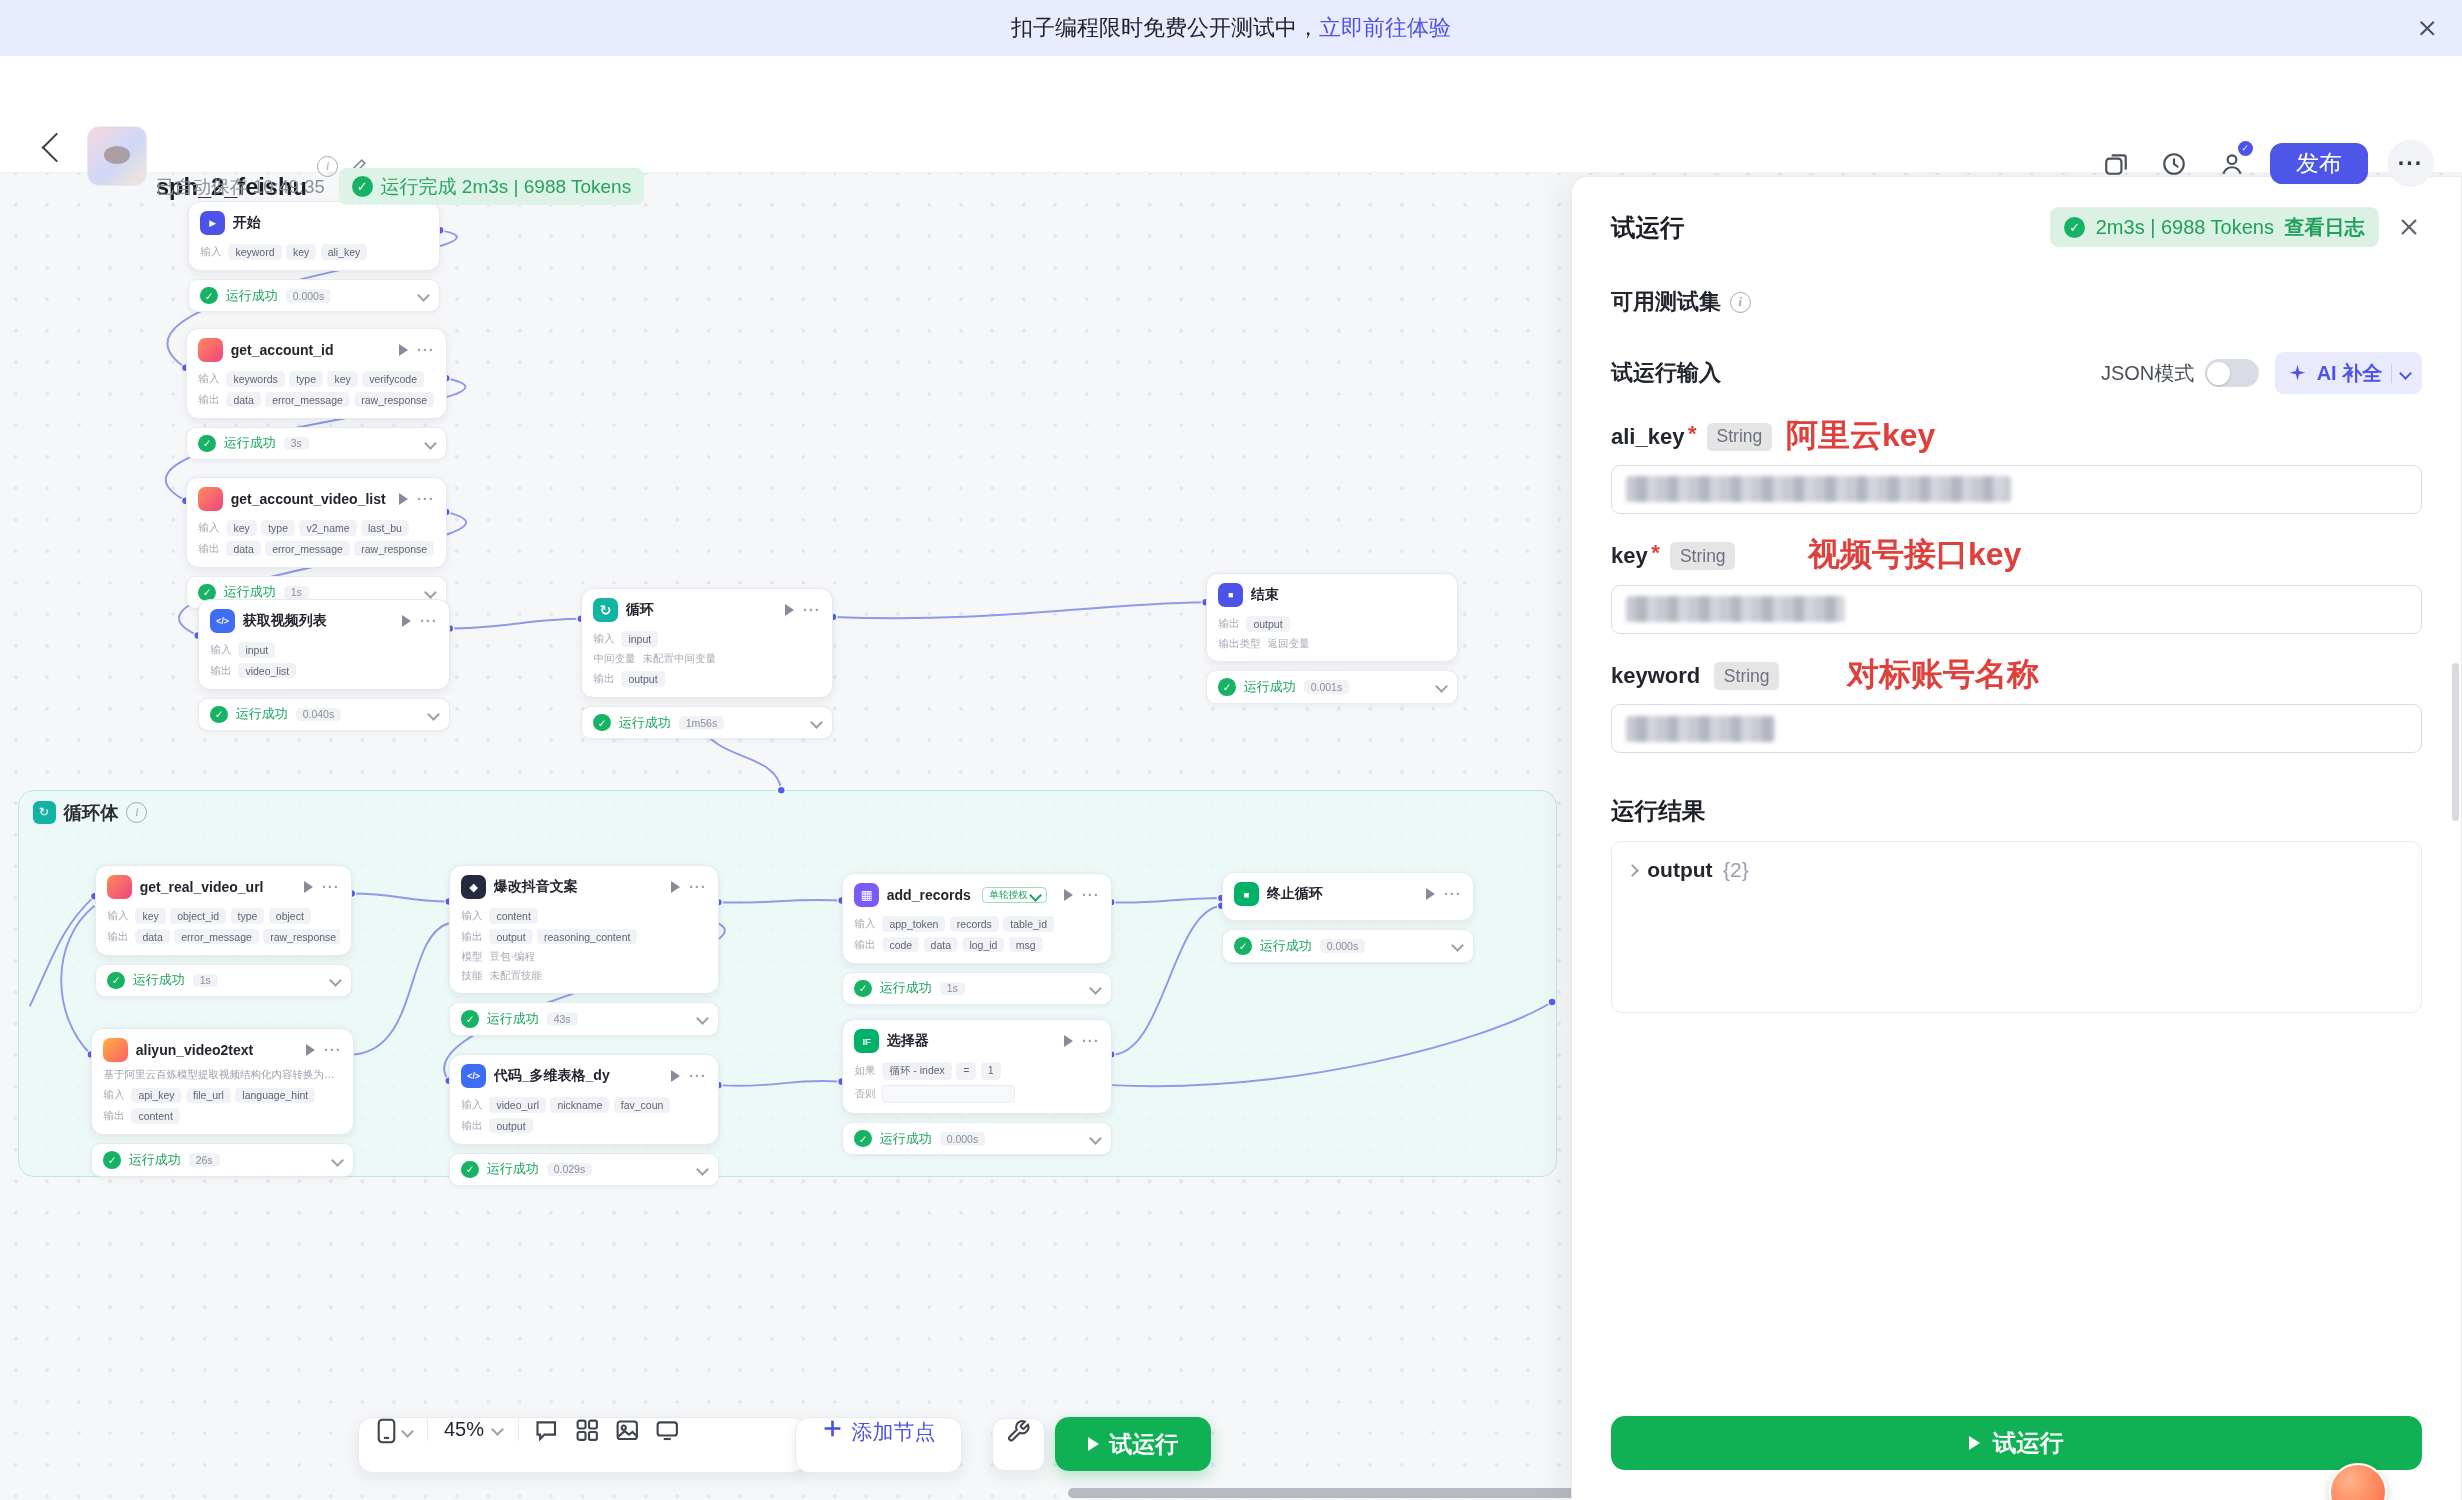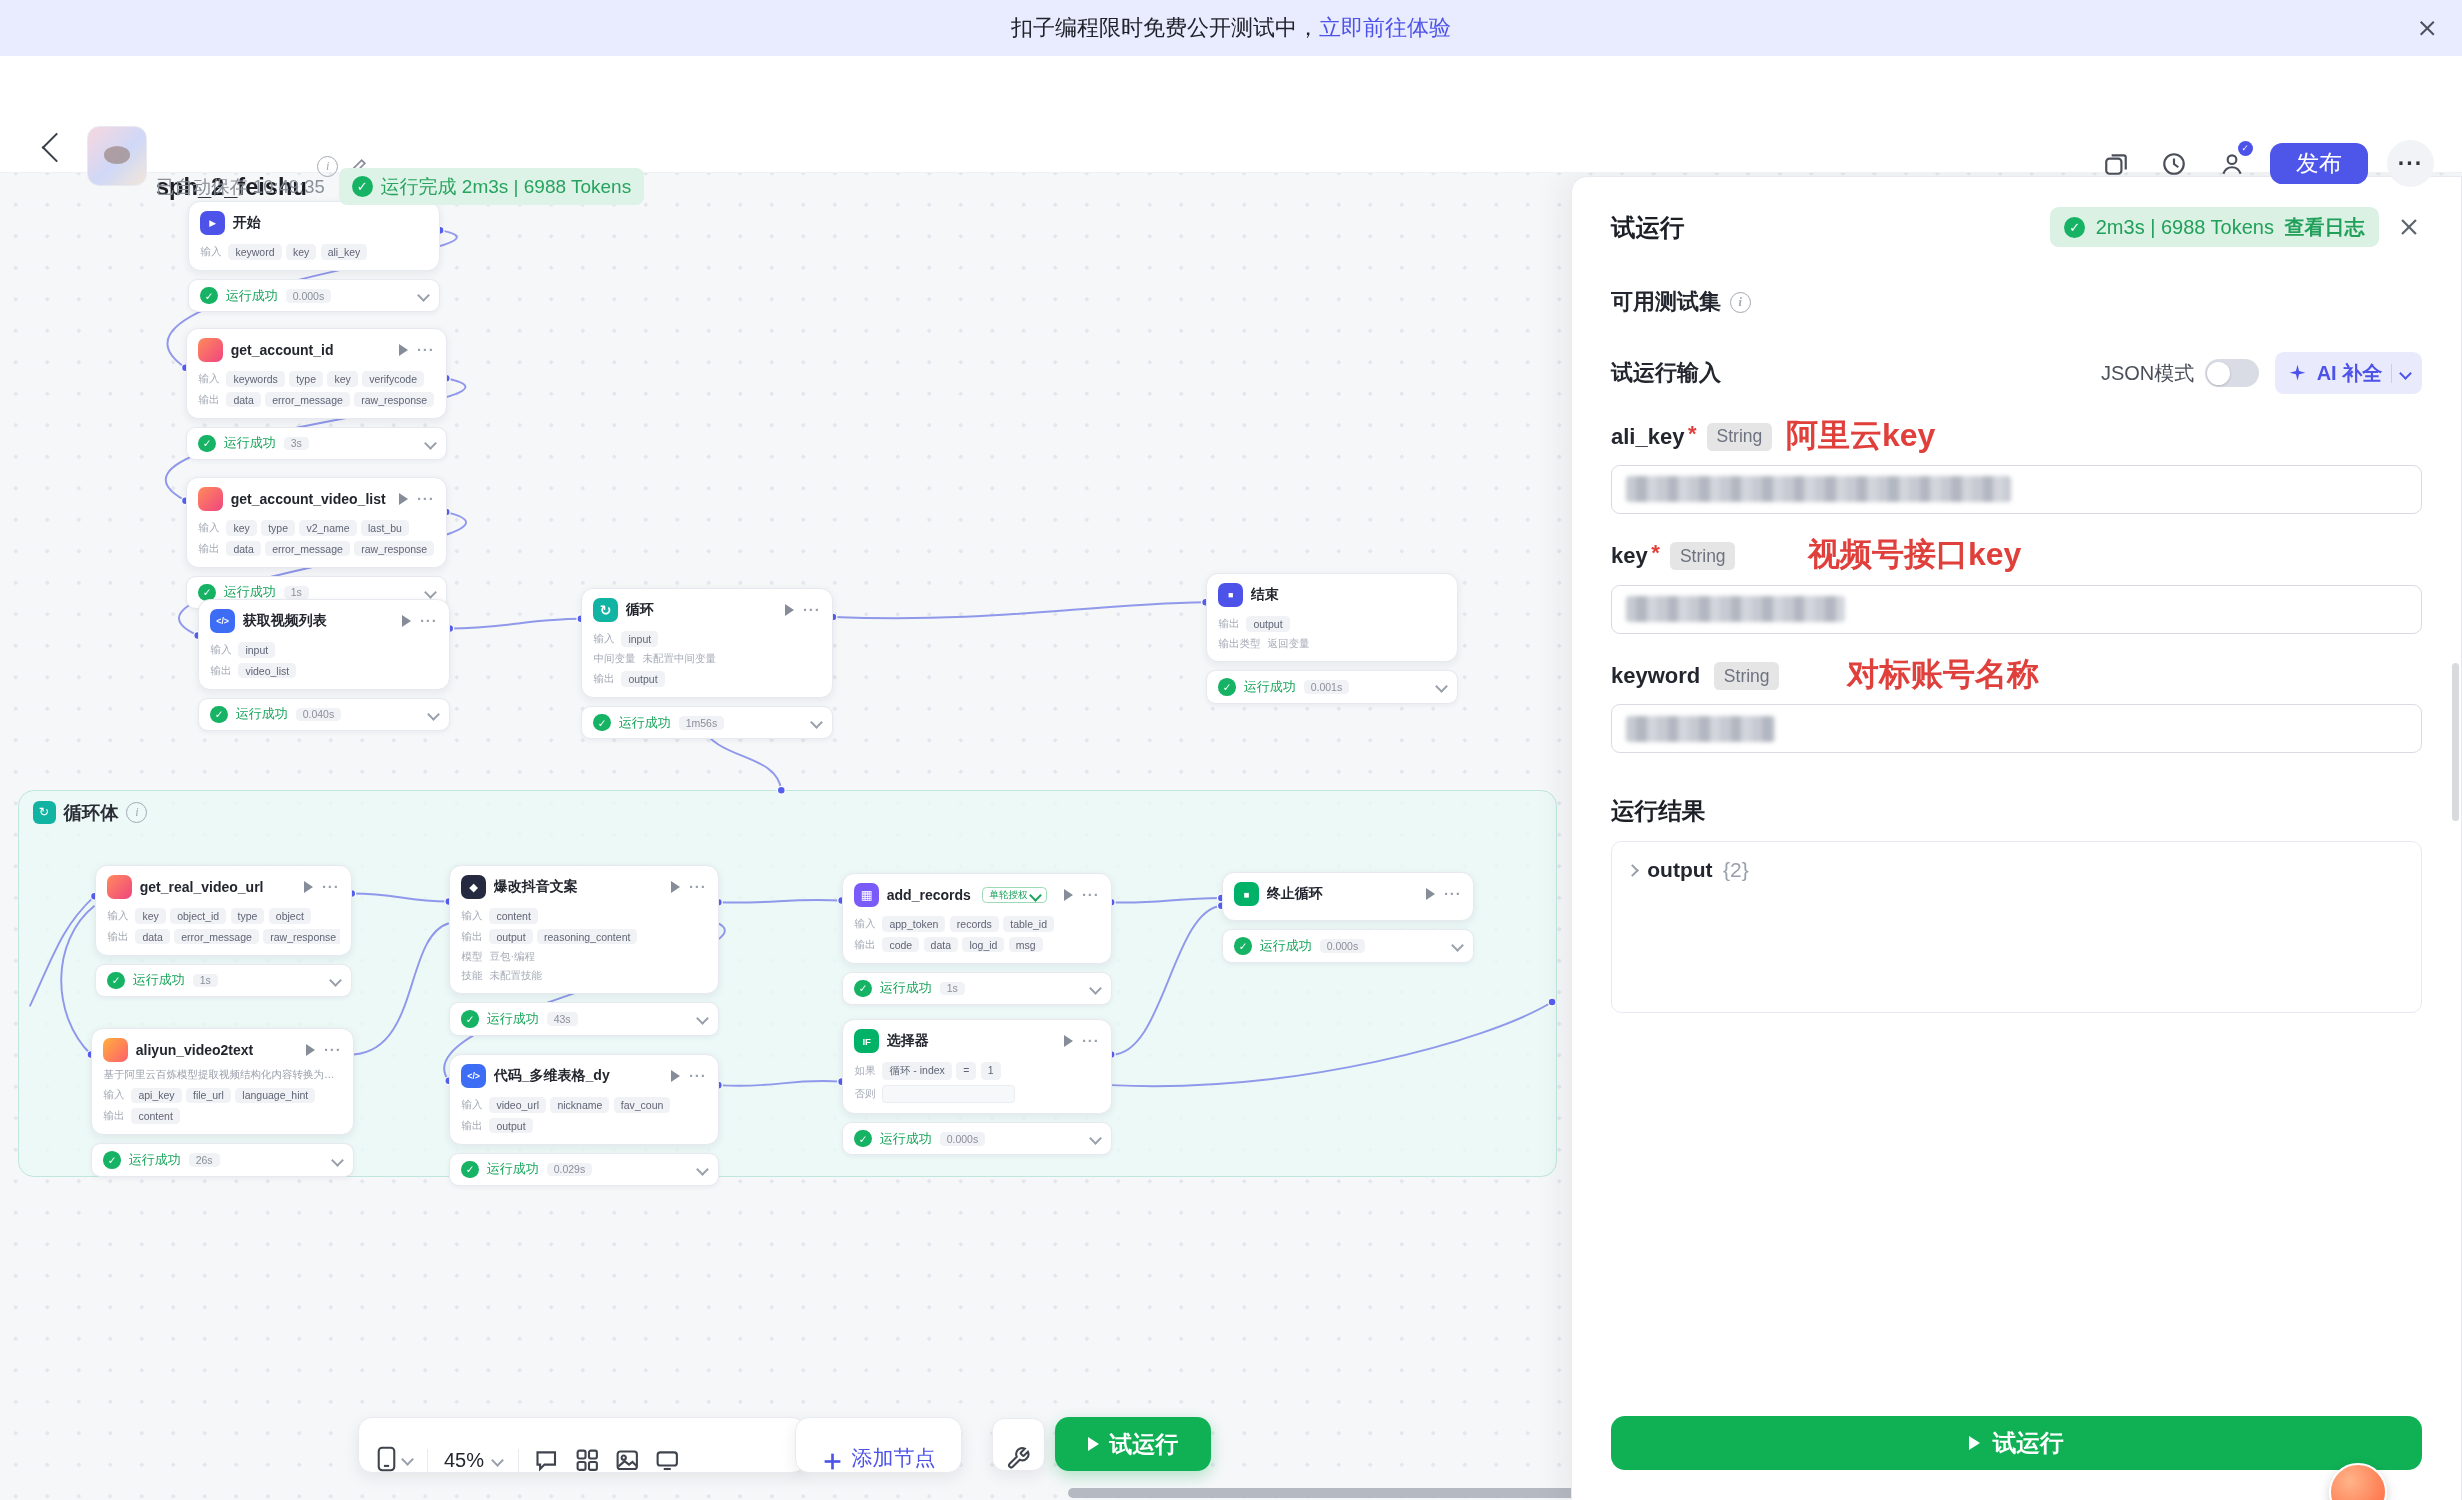--- a/index.html
+++ b/index.html
@@ -68,21 +68,21 @@
   .r-tag{background:#f1f2f6;color:#5f6575;font-size:10.5px;padding:1.8px 7px;border-radius:4.4px;white-space:nowrap;}
   .r-text{font-size:10.5px;color:#a6abb6;white-space:nowrap;overflow:hidden;text-overflow:ellipsis;}
   .r-bar{width:131px;height:15.8px;background:#f7f8fa;border:0.9px solid #ebedf2;border-radius:3.5px;}
   .n-desc{font-size:10.5px;color:#9aa0ab;padding:0 11.4px 2.6px;white-space:nowrap;overflow:hidden;text-overflow:ellipsis;}
   .node-status{margin-top:7.9px;background:#fff;border:0.9px solid #e7e9f0;border-radius:9.6px;height:31.5px;display:flex;align-items:center;gap:7.9px;padding:0 11.4px;box-shadow:0 1.8px 5.3px rgba(25,28,40,.05);cursor:pointer;}
   .st-check{width:17.5px;height:17.5px;border-radius:50%;background:#17b364;color:#fff;font-size:10.5px;display:flex;align-items:center;justify-content:center;flex:none;}
   .st-text{color:#16a45a;font-size:13px;}
   .st-time{background:#f1f2f6;color:#8a8f9b;font-size:10.5px;padding:0.9px 7px;border-radius:4.4px;}
   .st-chev{margin-left:auto;}
   
-  .tb{position:absolute;z-index:6;background:#fff;border:0.9px solid #e9eaf0;box-shadow:0 5.3px 15.8px rgba(25,28,40,.08);display:flex;align-items:flex-end;}
+  .tb{position:absolute;z-index:6;background:#fff;border:0.9px solid #e9eaf0;box-shadow:0 5.3px 15.8px rgba(25,28,40,.08);display:flex;align-items:flex-start;}
   .tb1{left:358px;top:1417px;width:411px;height:54px;border-radius:14px;padding:0 17.5px;gap:15.8px;}
   .tb-div{width:0.9px;height:23px;background:#e8eaf0;}
   .tbicon{color:#3f434d;display:flex;align-items:center;justify-content:center;cursor:pointer;}
   .zoom{display:flex;align-items:center;gap:8.8px;font-size:20px;color:#23262e;cursor:pointer;}
   .tb-add{left:795px;top:1417px;width:165px;height:54px;border-radius:14px;justify-content:center;gap:8.8px;color:#4d53e8;font-size:21px;cursor:pointer;}
   .tb-wrench{left:992px;top:1418px;width:51px;height:51px;border-radius:12.3px;justify-content:center;cursor:pointer;color:#3f434d;}
   .tb-run{position:absolute;left:1055px;top:1417px;width:156px;height:54px;border-radius:14px;background:#10b155;z-index:6;
     display:flex;align-items:center;justify-content:center;gap:10.5px;color:#fff;font-size:23px;font-weight:600;cursor:pointer;box-shadow:0 5.3px 15.8px rgba(16,177,85,.3);}
   .tb-run .tri{border-left-color:#fff;}
   

